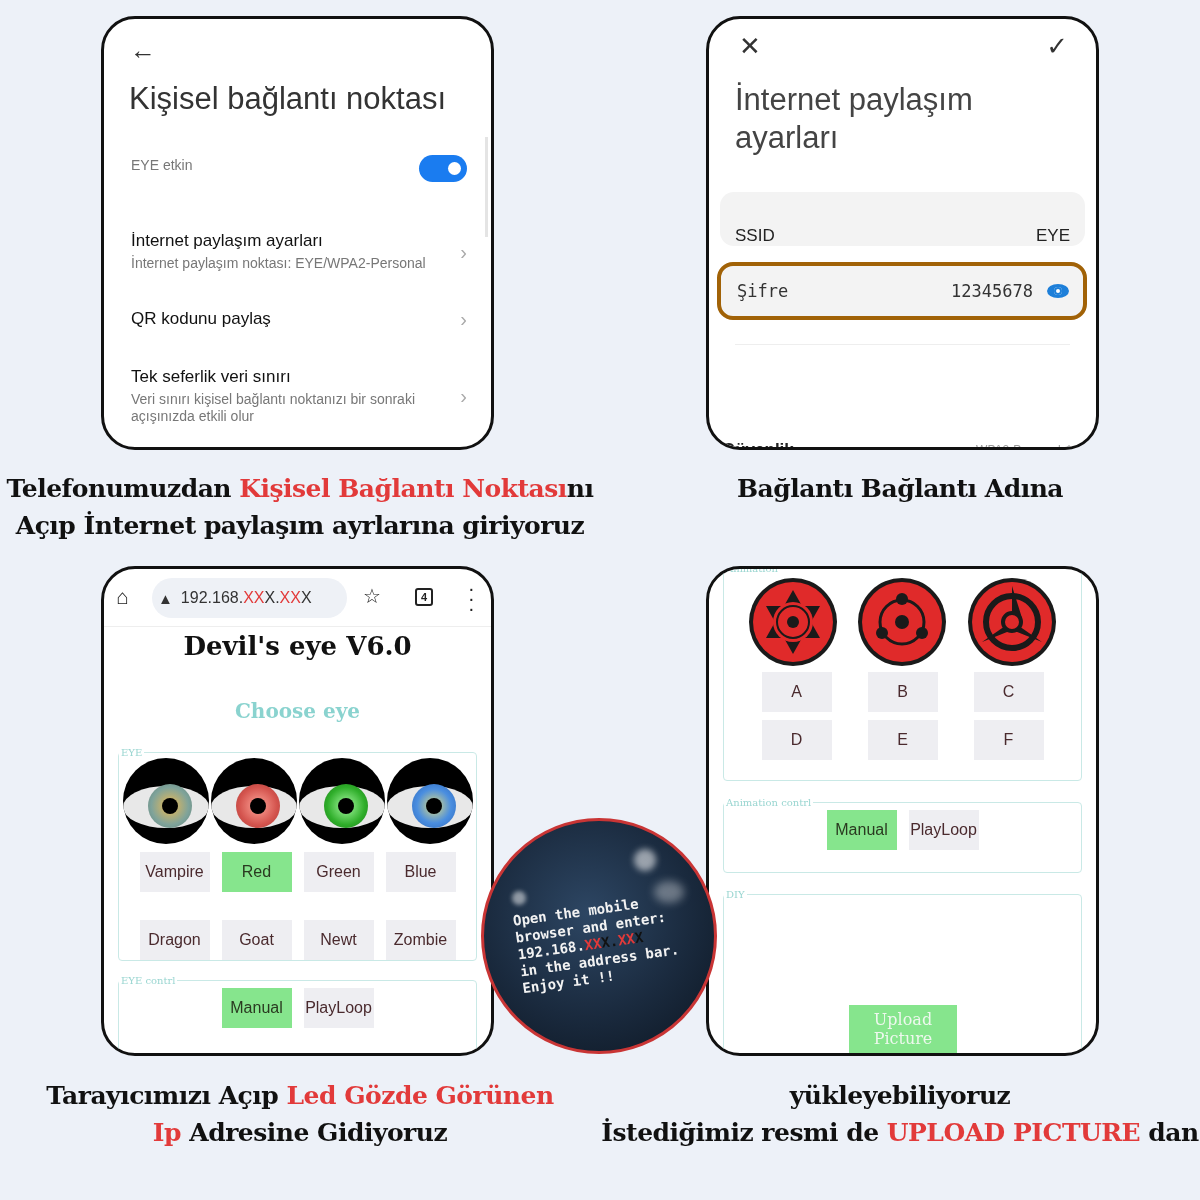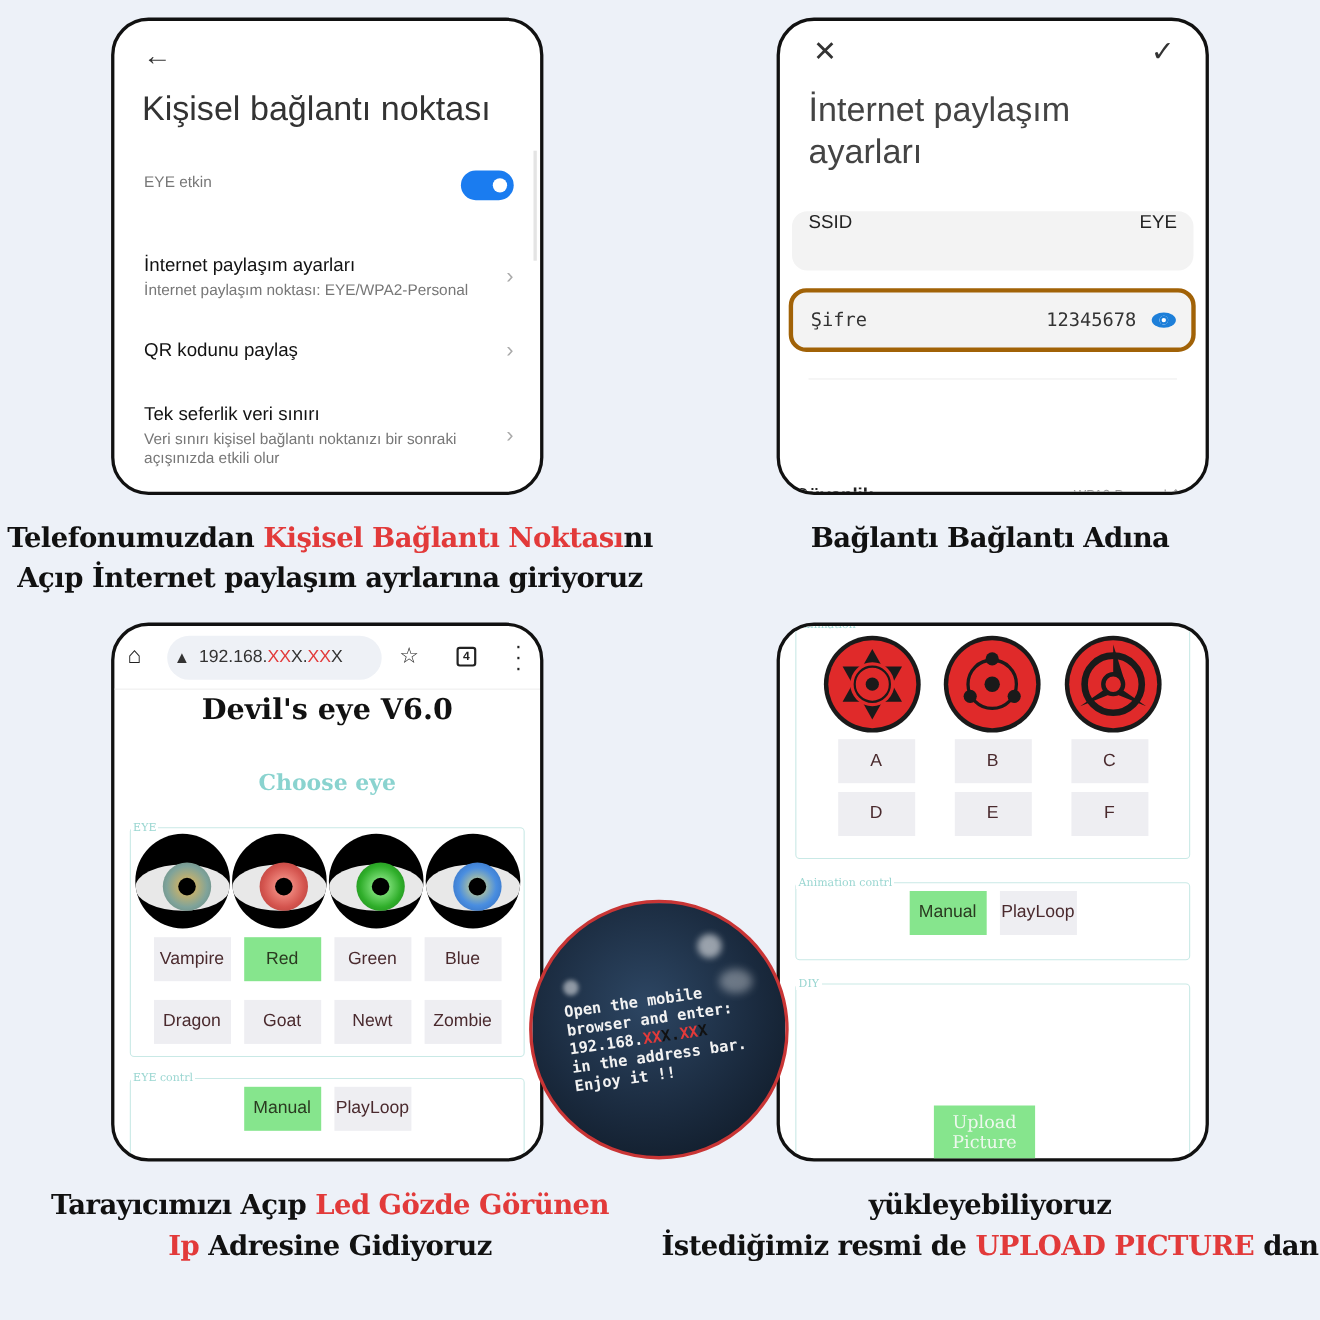--- a/index.html
+++ b/index.html
@@ -24,21 +24,21 @@
   .p1-row .s { font-size: 14px; color: #777; margin-top: 4px; line-height: 17px; }
   .p1-row .chev { position: absolute; right: 2px; top: 50%; transform: translateY(-50%); color: #aaa; font-size: 20px; }
   .toggle { position: absolute; right: 2px; top: 2px; width: 48px; height: 27px; border-radius: 14px; background: #1a7cf0; }
   .toggle::after { content: ""; position: absolute; right: 6px; top: 7px; width: 13px; height: 13px; border-radius: 50%; background: #fff; }
   .scrollbar { position: absolute; right: 3px; top: 118px; width: 3px; height: 100px; background: #e4e4e4; }
 
   
   .p2-close { position: absolute; left: 30px; top: 12px; font-size: 26px; color: #333; }
   .p2-check { position: absolute; right: 28px; top: 12px; font-size: 26px; color: #333; }
   .p2-title { position: absolute; left: 26px; top: 62px; font-size: 31px; color: #444; line-height: 38px; font-weight: 300; }
-  .ssid { position: absolute; left: 11px; right: 11px; top: 173px; height: 54px; border-radius: 14px; background: #f3f3f3; display: flex; align-items: flex-start; justify-content: space-between; padding: 0 15px; font-size: 17px; color: #222; }
+  .ssid { position: absolute; left: 11px; right: 11px; top: 173px; height: 54px; border-radius: 14px; background: #f3f3f3; display: flex; align-items: flex-end; justify-content: space-between; padding: 0 15px; font-size: 17px; color: #222; }
   .pwd { position: absolute; left: 8px; right: 9px; top: 243px; height: 58px; border-radius: 16px; background: #f3f3f3; border: 4px solid #a16207; display: flex; align-items: center; padding: 0 14px 0 16px; font-family: "DejaVu Sans Mono", monospace; font-size: 17px; color: #333; }
   .pwd .lbl { flex: 1; }
   .pwd .val { margin-right: 14px; }
   .eye-ic { width: 22px; height: 14px; border-radius: 50%; background: #1d7fd9; position: relative; }
   .eye-ic::after { content: ""; position: absolute; left: 7px; top: 3px; width: 8px; height: 8px; border-radius: 50%; background: #fff; box-shadow: inset 0 0 0 2px #1d7fd9; }
   .p2-divider { position: absolute; left: 26px; right: 26px; top: 325px; height: 1px; background: #eee; }
   .guv { position: absolute; left: 13px; right: 22px; top: 376px; display: flex; justify-content: space-between; align-items: center; margin-top: 45px; }
   .guv .l { font-size: 17px; font-weight: bold; color: #222; }
   .guv .r { font-size: 12px; color: #999; }
 
@@ -53,31 +53,31 @@
   .more-ic { position: absolute; left: 364px; top: 14px; font-size: 20px; color: #222; line-height: 10px; }
   .dev-title { position: absolute; left: 0; right: 0; top: 62px; text-align: center; font-family: "DejaVu Serif", serif; font-weight: bold; font-size: 26px; color: #111; }
   .choose { position: absolute; left: 0; right: 0; top: 130px; text-align: center; font-family: "DejaVu Serif", serif; font-weight: bold; font-size: 20px; color: #8ad3cf; }
   fieldset.fs { position: absolute; border: 1.5px solid #c9e9e6; border-radius: 4px; }
   fieldset.fs legend { font-family: "DejaVu Serif", serif; color: #9ad6d1; font-size: 10px; padding: 0 2px; margin-left: 0; }
   .eyes { display: flex; justify-content: center; gap: 2px; margin-top: 0; }
   .eyeball { width: 86px; height: 86px; border-radius: 50%; background: #000; position: relative; overflow: hidden; }
   .eyeball .white { position: absolute; left: 0; top: 28px; width: 86px; height: 42px; border-radius: 50% / 50%; background: #e8e8e8; }
   .eyeball .iris { position: absolute; left: 25px; top: 26px; width: 44px; height: 44px; border-radius: 50%; }
   .eyeball .pupil { position: absolute; left: 39px; top: 40px; width: 16px; height: 16px; border-radius: 50%; background: #000; }
-  .btn-grid { display: grid; grid-template-columns: repeat(4, 70px); gap: 17px 12px; justify-content: center; margin-top: 8px; }
+  .btn-grid { display: grid; grid-template-columns: repeat(4, 70px); gap: 28px 12px; justify-content: center; margin-top: 8px; }
   .btn { background: #eeeef2; color: #4a2a2e; font-size: 16px; height: 40px; display: flex; align-items: center; justify-content: center; }
   .btn.on { background: #86e58d; color: #2a3a20; }
   .ctrl-row { display: flex; justify-content: center; gap: 12px; margin-top: 2px; }
 
   
   .sharingan-row { display: flex; justify-content: space-around; padding: 4px 14px 0; }
   .sh { width: 88px; height: 88px; border-radius: 50%; background: #1a1a1a; position: relative; }
   .sh svg { position: absolute; left: 0; top: 0; }
   .anim-grid { display: grid; grid-template-columns: repeat(3, 70px); gap: 8px 36px; justify-content: center; margin-top: 6px; }
-  .upload { position: absolute; left: 125px; bottom: -4px; width: 92px; height: 50px; background: #86e58d; color: #eef8ee; font-family: "DejaVu Serif", serif; font-size: 16px; line-height: 19px; text-align: center; padding-top: 5px; }
+  .upload { position: absolute; left: 125px; bottom: -4px; width: 108px; height: 50px; background: #86e58d; color: #eef8ee; font-family: "DejaVu Serif", serif; font-size: 16px; line-height: 19px; text-align: center; padding-top: 5px; }
 
   
   .lens { position: absolute; left: 481px; top: 818px; width: 236px; height: 236px; border-radius: 50%; background: radial-gradient(circle at 45% 40%, #2d4663 0%, #1a2a3e 55%, #0c1520 100%); border: 3px solid #c93535; overflow: hidden; }
   .lens .hl1 { position: absolute; left: 150px; top: 28px; width: 22px; height: 22px; border-radius: 50%; background: rgba(255,255,255,0.55); filter: blur(3px); }
   .lens .hl2 { position: absolute; left: 170px; top: 60px; width: 30px; height: 22px; border-radius: 50%; background: rgba(255,255,255,0.35); filter: blur(4px); }
   .lens .hl3 { position: absolute; left: 28px; top: 70px; width: 14px; height: 14px; border-radius: 50%; background: rgba(255,255,255,0.5); filter: blur(2px); }
   .lens-text { position: absolute; left: 28px; top: 92px; font-family: "DejaVu Sans Mono", monospace; font-weight: bold; font-size: 14px; line-height: 17px; color: #f2f2f2; transform: rotate(-8deg); transform-origin: left top; white-space: pre; }
   .lens-text .xr { color: #e23a3a; }
   .lens-text .xb { color: #111; }
 </style>

